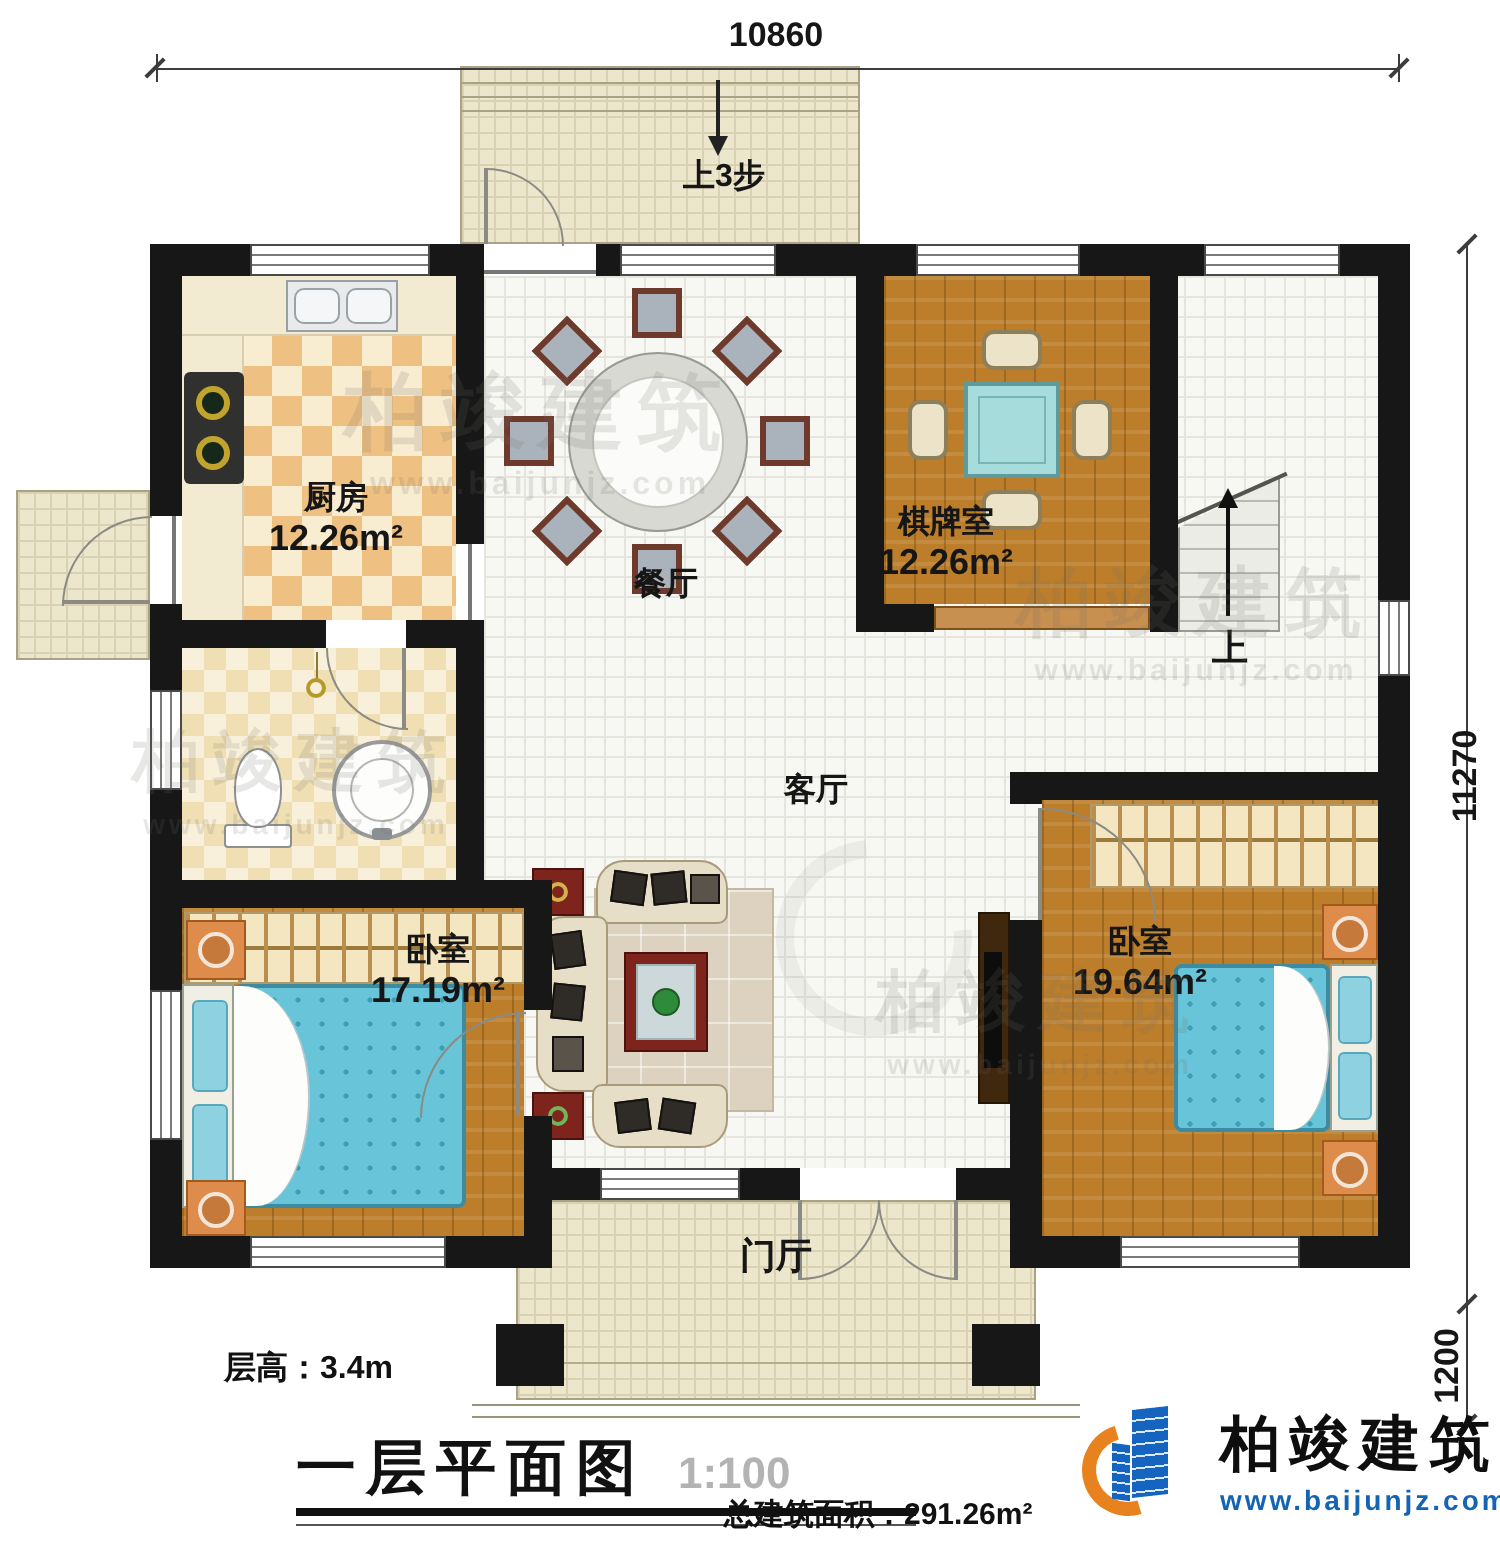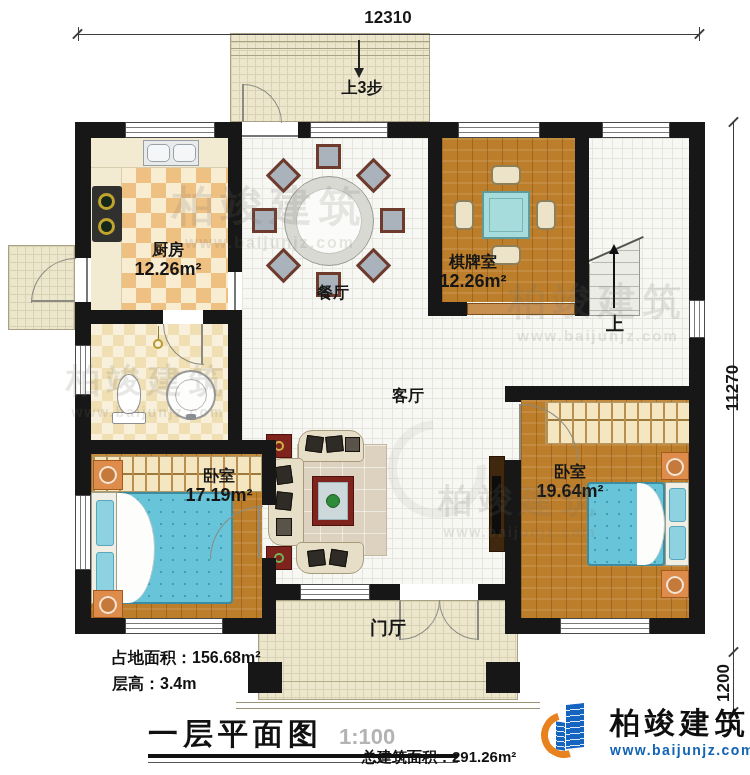--- a/index.html
+++ b/index.html
@@ -300,31 +300,30 @@
     <span class="t" style="font-size:34px;">柏竣建筑</span>
     <span class="u" style="font-size:14px;">www.baijunjz.com</span>
   </div>
   <div class="wm" style="left:388px;top:420px;width:80px;height:80px;border:9px solid #8a8a84;border-radius:50%;border-top-color:transparent;transform:rotate(40deg);opacity:.10;"></div>
 
   <div class="dimline" style="left:78px;top:34px;width:622px;height:1px;"></div>
   <div class="tick" style="left:71px;top:33px;"></div>
   <div class="tick" style="left:693px;top:33px;"></div>
   <div class="abs" style="left:78px;top:27px;width:1px;height:14px;background:#3c3c3c;z-index:40;"></div>
   <div class="abs" style="left:699px;top:27px;width:1px;height:14px;background:#3c3c3c;z-index:40;"></div>
-  <div class="dimlab" style="left:338px;top:8px;width:100px;">12310</div>
+  <div class="dimlab" style="left:338px;top:8px;width:100px;">10860</div>
 
   <div class="dimline" style="left:733px;top:122px;width:1px;height:530px;"></div>
   <div class="tick" style="left:727px;top:121px;"></div>
   <div class="tick" style="left:727px;top:651px;"></div>
   <div class="dimlab vrot" style="left:700px;top:378px;width:66px;">11270</div>
   <div class="dimline" style="left:733px;top:652px;width:1px;height:60px;"></div>
   <div class="tick" style="left:727px;top:711px;"></div>
   <div class="dimlab vrot" style="left:699px;top:673px;width:50px;">1200</div>
 
-  <div class="info" style="left:112px;top:648px;font-size:16px;">占地面积：156.68m²</div>
   <div class="info" style="left:112px;top:674px;font-size:16px;">层高：3.4m</div>
 
   <div class="titlebar" style="left:148px;top:714px;">
     <span class="title-main">一层平面图</span>
     <span class="title-scale">1:100</span>
   </div>
   <div class="abs" style="left:148px;top:754px;width:310px;height:4px;background:#111;z-index:40;"></div>
   <div class="abs" style="left:148px;top:762px;width:310px;height:1px;background:#555;z-index:40;"></div>
 
   <div class="info" style="left:362px;top:748px;font-size:15px;">总建筑面积：291.26m²</div>

